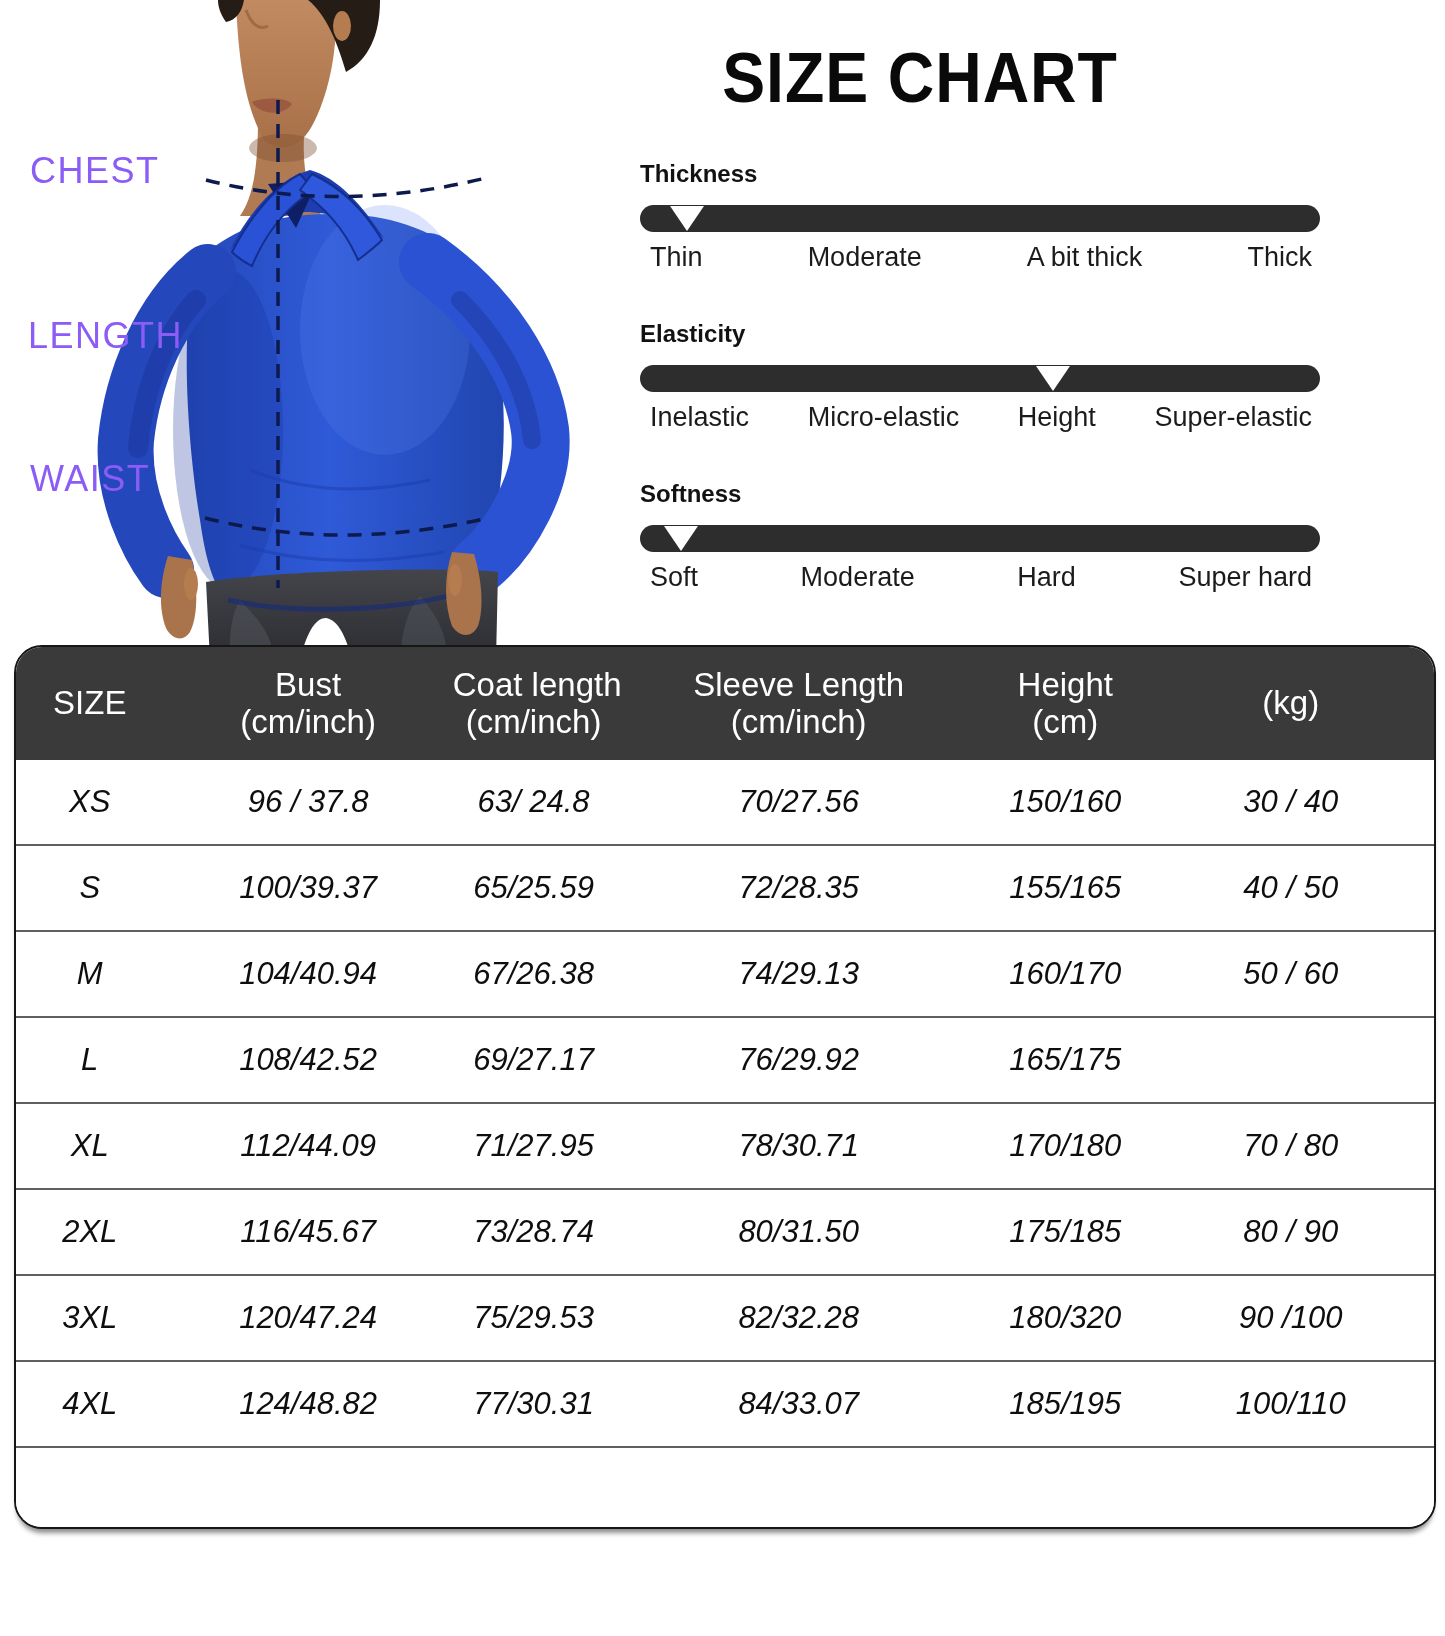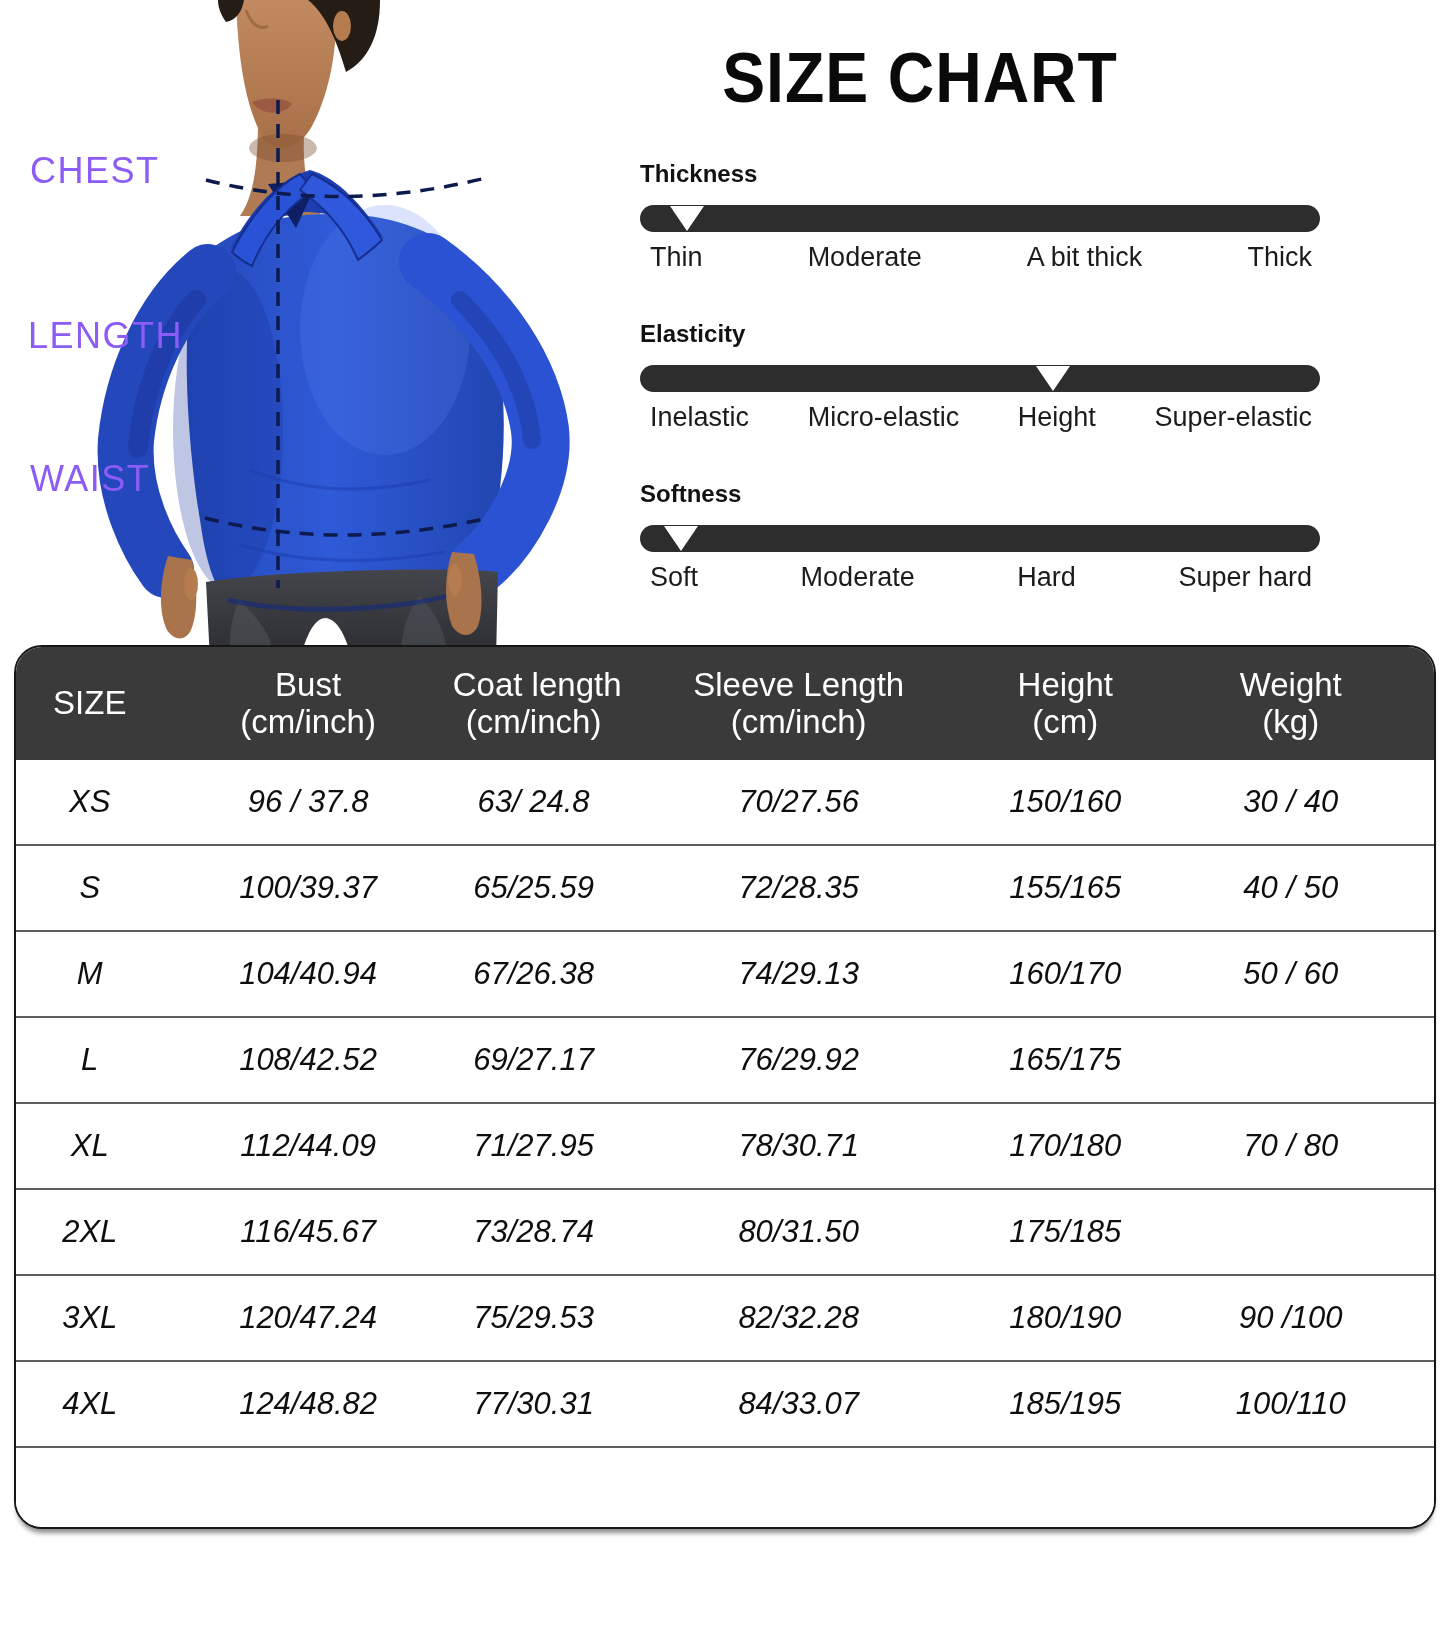--- a/index.html
+++ b/index.html
@@ -179,21 +179,20 @@
         </div>
         <div class="th">
           <div class="th-label">Sleeve Length</div>
           <div class="th-sub">(cm/inch)</div>
         </div>
         <div class="th">
           <div class="th-label">Height</div>
           <div class="th-sub">(cm)</div>
         </div>
         <div class="th">
-          <div class="th-label">Weight</div>
           <div class="th-sub">(kg)</div>
         </div>
       </div>
     <div id="tbody">
         <div class="trow">
           <div class="td">XS</div>
           <div class="td">96 / 37.8</div>
           <div class="td">63/ 24.8</div>
           <div class="td">70/27.56</div>
           <div class="td">150/160</div>
@@ -229,27 +228,28 @@
           <div class="td">78/30.71</div>
           <div class="td">170/180</div>
           <div class="td">70 / 80</div>
         </div>
         <div class="trow">
           <div class="td">2XL</div>
           <div class="td">116/45.67</div>
           <div class="td">73/28.74</div>
           <div class="td">80/31.50</div>
           <div class="td">175/185</div>
+          <div class="td">80 / 90</div>
         </div>
         <div class="trow">
           <div class="td">3XL</div>
           <div class="td">120/47.24</div>
           <div class="td">75/29.53</div>
           <div class="td">82/32.28</div>
-          <div class="td">180/190</div>
+          <div class="td">180/320</div>
           <div class="td">90 /100</div>
         </div>
         <div class="trow">
           <div class="td">4XL</div>
           <div class="td">124/48.82</div>
           <div class="td">77/30.31</div>
           <div class="td">84/33.07</div>
           <div class="td">185/195</div>
           <div class="td">100/110</div>
         </div>

